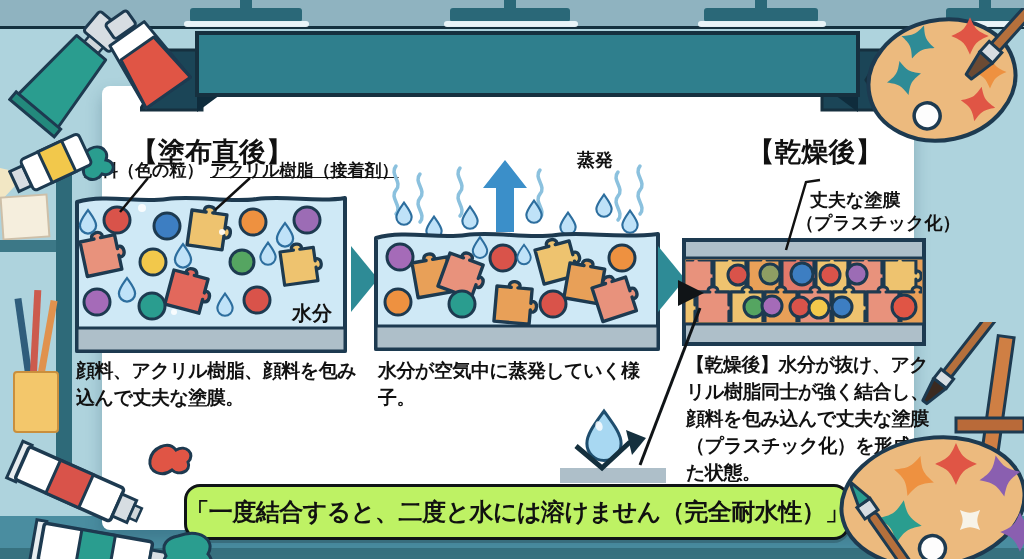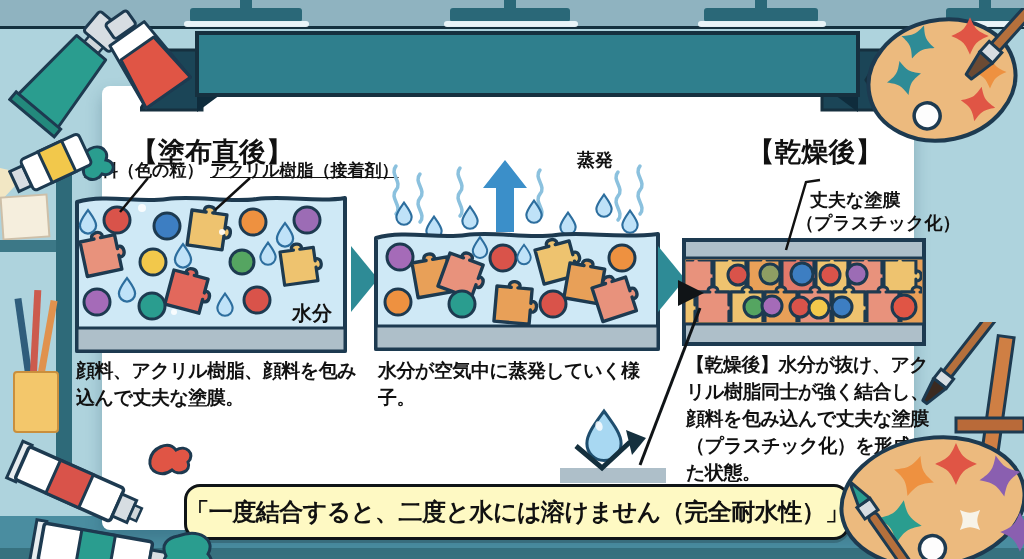--- a/index.html
+++ b/index.html
@@ -215,21 +215,21 @@
   </svg>
 
   <svg class="abs" style="left:548px;top:398px;" width="132" height="88" viewBox="0 0 132 88">
     <rect x="12" y="70" width="106" height="15" fill="#aebfc9"></rect>
     <use href="#dropp" transform="translate(56,34) scale(1.9)" fill="#a8d8f2" stroke="#1f4e6e" stroke-width="1.6"></use>
     <ellipse cx="51" cy="28" rx="3.5" ry="5" fill="#ffffff" opacity=".8" transform="rotate(-20 51 28)"></ellipse>
     <path d="M28 48 L54 70 L82 44" stroke="#15303e" stroke-width="5" fill="none"></path>
     <polygon points="78,32 98,40 84,57" fill="#15303e"></polygon>
   </svg>
 
-  <div class="abs" style="left:184px;top:484px;width:660px;height:50px;background:#fef9c3;border:3.5px solid #101417;border-radius:16px;display:flex;align-items:center;justify-content:center;box-shadow:0 3px 0 rgba(0,0,0,.18);">
+  <div class="abs" style="left:184px;top:484px;width:660px;height:50px;background:#bef264;border:3.5px solid #101417;border-radius:16px;display:flex;align-items:center;justify-content:center;box-shadow:0 3px 0 rgba(0,0,0,.18);">
     <span style="font-size:24px;font-weight:700;letter-spacing:-0.5px;white-space:nowrap;">「一度結合すると、二度と水には溶けません（完全耐水性）」</span>
   </div>
 
   <svg class="abs" style="left:140px;top:30px;" width="744" height="86" viewBox="0 0 744 86">
     <polygon points="0,20 62,20 62,80 0,80 18,50" fill="#1b4557" stroke="#16303f" stroke-width="3"></polygon>
     <polygon points="744,20 682,20 682,80 744,80 726,50" fill="#1b4557" stroke="#16303f" stroke-width="3"></polygon>
     <polygon points="57,65 57,82 80,65" fill="#0f2c3c"></polygon>
     <polygon points="718,65 718,82 695,65" fill="#0f2c3c"></polygon>
     <rect x="57" y="3" width="661" height="62" fill="#2f7f8d" stroke="#16303f" stroke-width="4"></rect>
   </svg>

